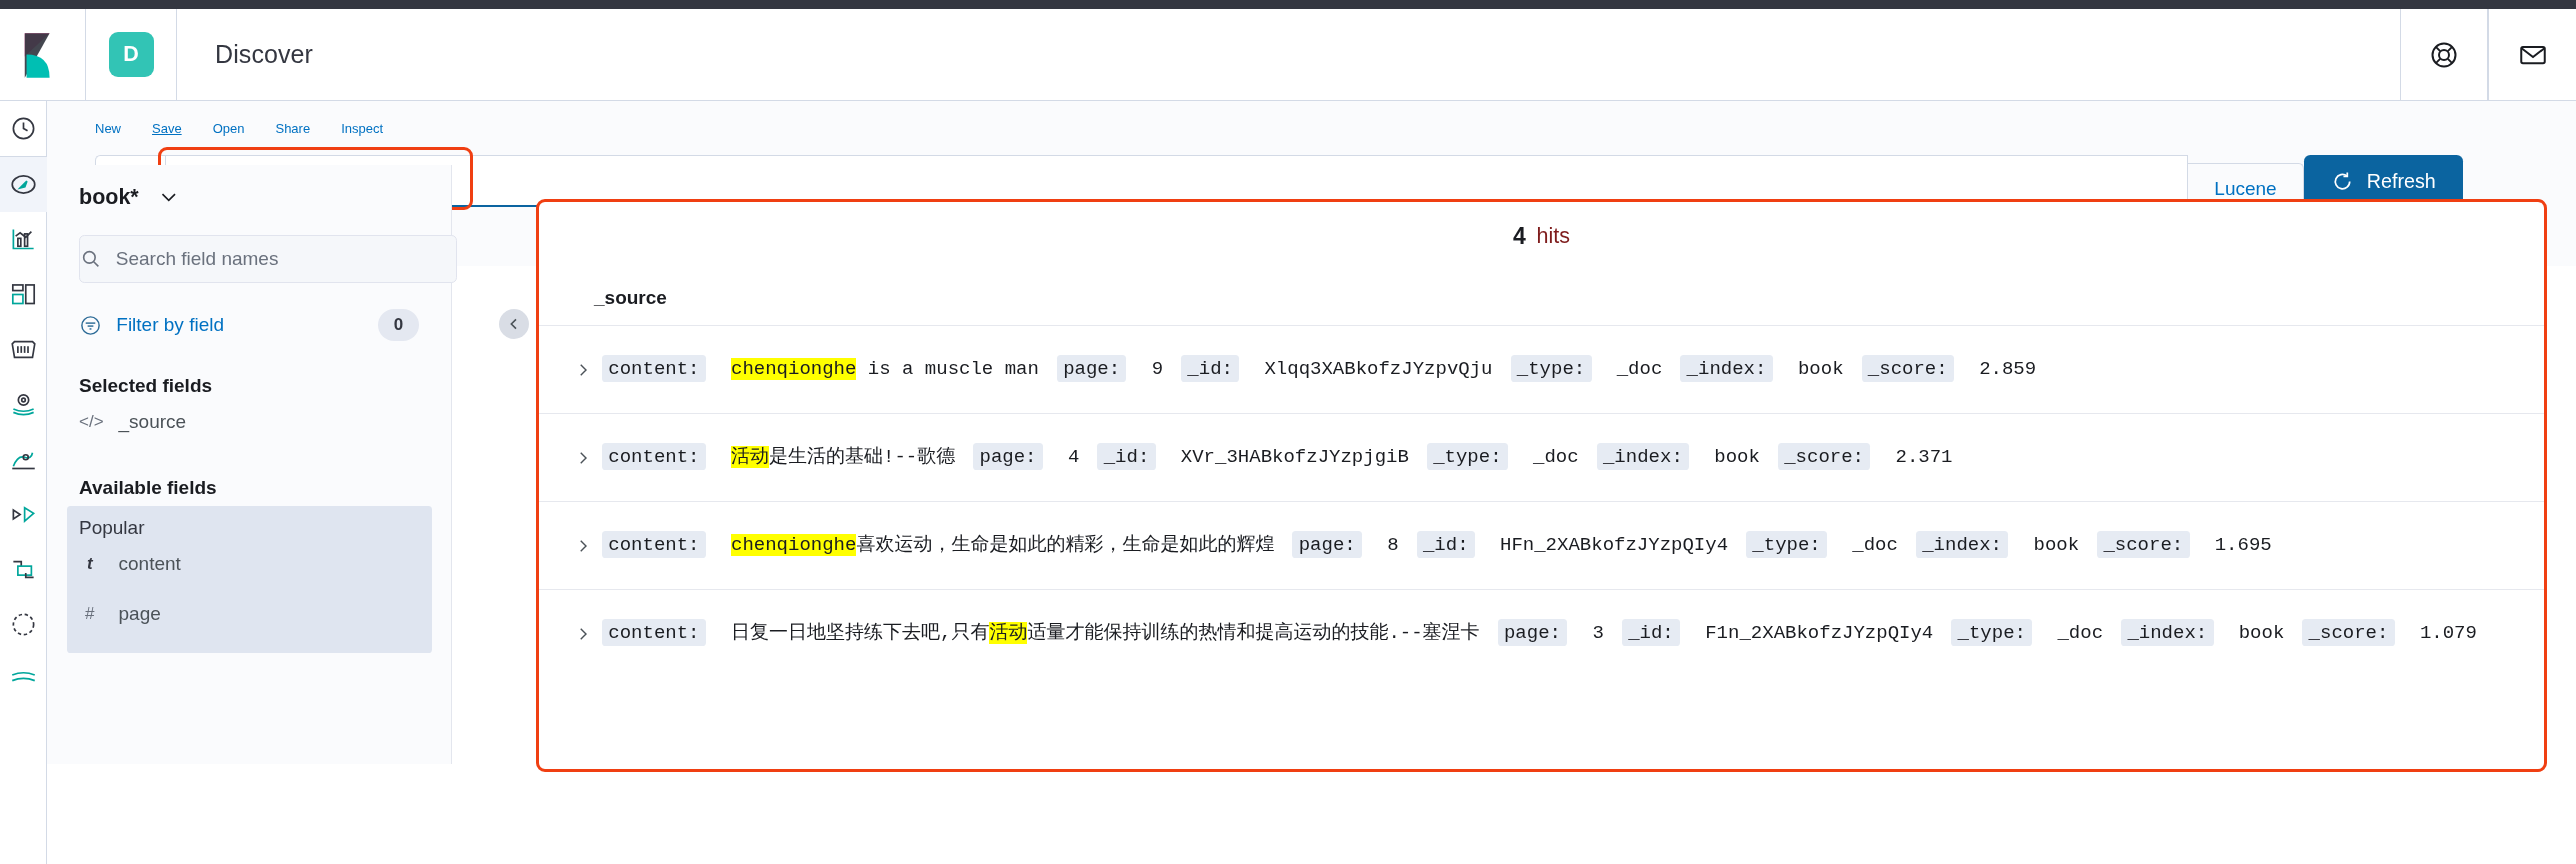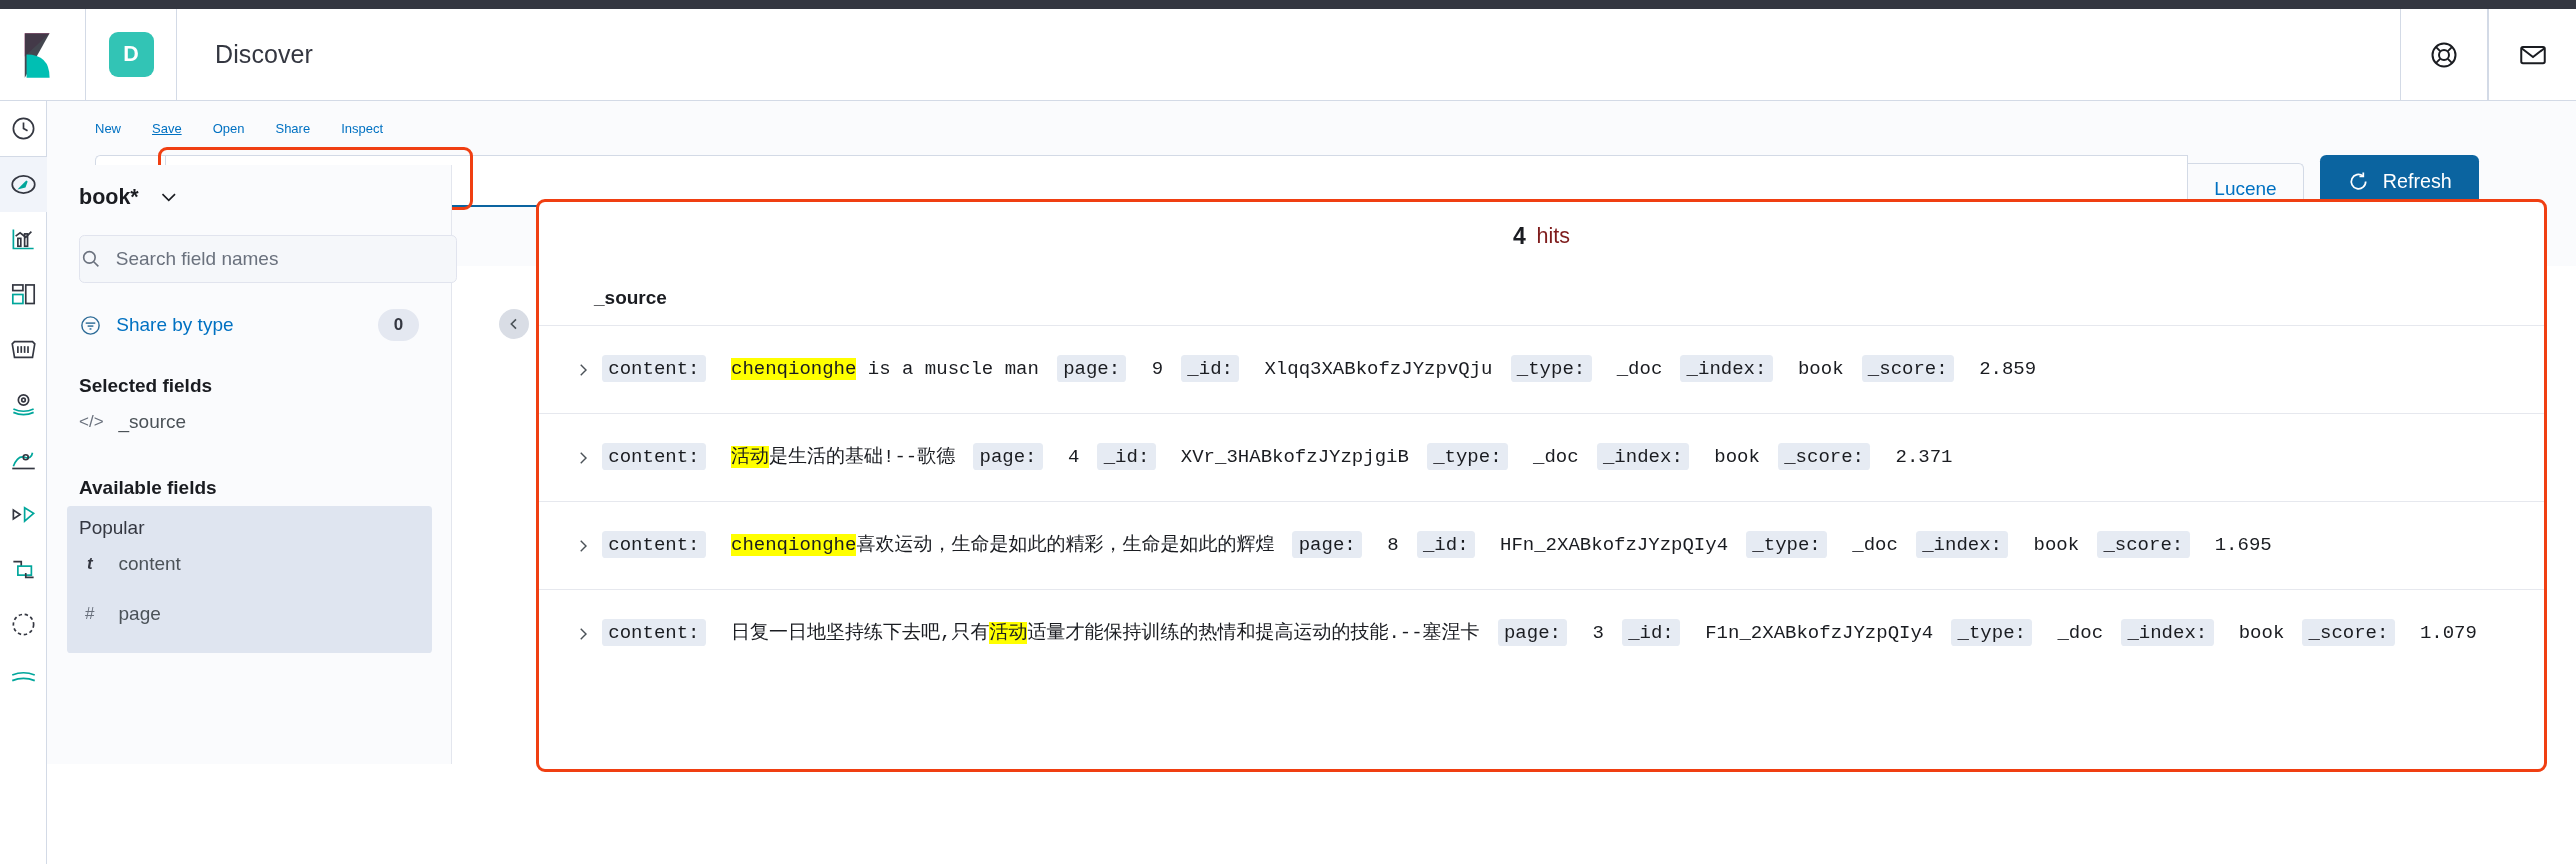--- a/index.html
+++ b/index.html
@@ -85,21 +85,21 @@
     position:absolute; left:-7.2px; top:-8px; width:315px; height:63px;
     border:3.6px solid #f03f12; border-radius:9px; pointer-events:none;
   }
   .lucene {
     width:116px; height:52px; background:#fafbfd; border:0.9px solid #d3dae6;
     border-left:none; border-radius:0 5.4px 5.4px 0;
     display:flex; align-items:center; justify-content:center;
     font-size:19px; color:#0071c2;margin-top:8px;
   }
   .refresh-btn {
-    margin-left:16px; width:159px; height:52px; background:#0b64a0; border-radius:6.3px;
+    width:159px; height:52px; background:#0b64a0; border-radius:6.3px;
     display:flex; align-items:center; justify-content:center; gap:12.5px;
     color:#fff; font-size:19.7px; cursor:pointer;
   }
 
   
   .filterrow {
     position:absolute; left:0; top:122px; width:2529px; height:43px;
     background:#fafbfd; display:flex; align-items:center; padding-left:48px; gap:14.3px;
   }
   .fdash { width:16px; height:1.8px; background:#c9cfd8; }
@@ -417,21 +417,21 @@
 
     <div class="filter-by-type">
       <span>
         <svg width="23" height="23" viewBox="0 0 24 24" fill="none" stroke="#2b6a96" stroke-width="1.5">
           <circle cx="12" cy="12" r="9"></circle>
           <line x1="7" y1="9.5" x2="17" y2="9.5"></line>
           <line x1="9" y1="12.6" x2="15" y2="12.6"></line>
           <line x1="11" y1="15.6" x2="13" y2="15.6"></line>
         </svg>
       </span>
-      <span>Share by type</span>
+      <span>Filter by field</span>
       <span class="ftype-badge">0</span>
     </div>
 
     <div class="sec-title">Selected fields</div>
     <div class="field-item">
       <span class="ftok">&lt;/&gt;</span>
       <span>_source</span>
     </div>
 
     <div class="sec-title">Available fields</div>

